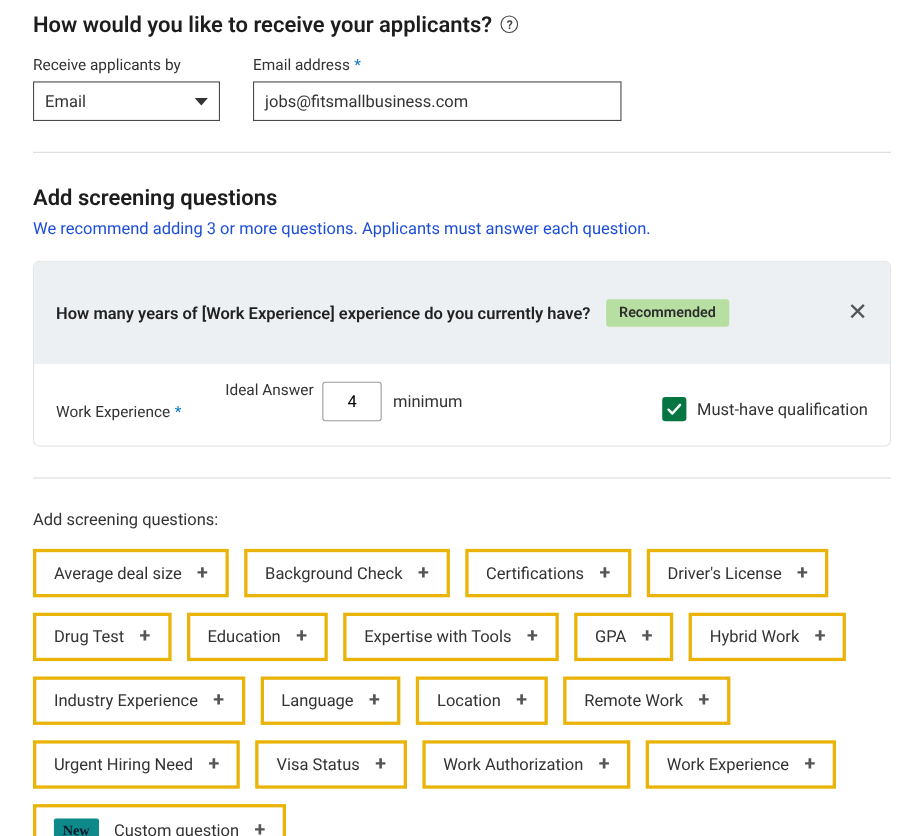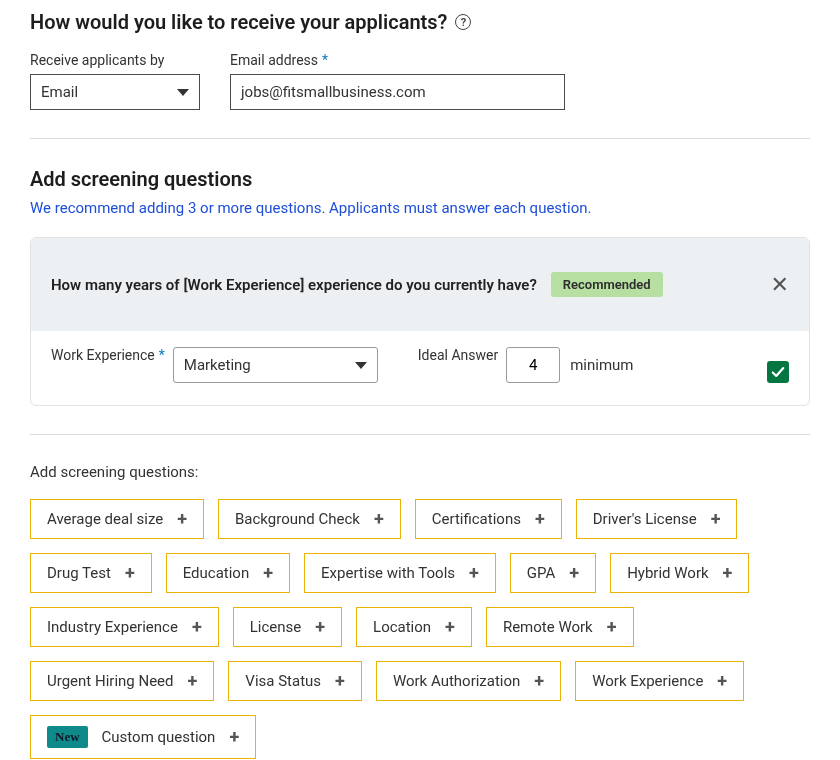--- a/index.html
+++ b/index.html
@@ -154,21 +154,21 @@
   .checkbox-green svg { width: 14px; height: 14px; }
   .must-have-label { font-size: 15px; color: #333; }
   .questions-label { font-size: 15px; color: #333; margin-top: 6px; }
   .pill-container {
     display: flex;
     flex-wrap: wrap;
     gap: 14px;
     margin-top: 18px;
   }
   .pill {
-    border: 1px solid #eab308;
+    border: 3px solid #eab308;
     padding: 10px 16px;
     display: flex;
     align-items: center;
     gap: 14px;
     font-size: 15px;
     color: #333;
     cursor: pointer;
     background: #fff;
   }
   .pill .plus {
@@ -223,40 +223,37 @@
     <span class="question-header-text">How many years of [Work Experience] experience do you currently have?</span>
     <span class="badge-recommended">Recommended</span>
     <span class="spacer"></span>
     <span class="close-x">✕</span>
   </div>
   <div class="question-body">
     <div class="qb-field">
       <div class="qb-label">
         <span>Work Experience</span><span class="req-star">*</span>
       </div>
-      <div class="qb-select">
-        <span>Marketing</span>
-        <span class="caret-down"></span>
-      </div>
     </div>
     <div class="qb-field">
       <div class="qb-label">Ideal Answer</div>
       <div class="ideal-row">
         <div class="num-box">
           <span>4</span>
         </div>
         <span class="min-label">minimum</span>
       </div>
     </div>
     <div class="must-have">
       <div class="checkbox-green">
         <svg viewBox="0 0 16 16">
             <path d="M2 8.5 L6 12.5 L14 3.5" stroke="#fff" stroke-width="2.5" fill="none" stroke-linecap="round" stroke-linejoin="round"></path>
           </svg>
       </div>
+      <span class="must-have-label">Must-have qualification</span>
     </div>
   </div>
 </div>
 
 <hr class="rule">
 
 <div class="questions-label">Add screening questions:</div>
 
 <div class="pill-container" id="pill-container">
 
@@ -294,21 +291,21 @@
     </div>
     <div class="pill">
       <span>Hybrid Work</span>
       <span class="plus">+</span>
     </div>
     <div class="pill">
       <span>Industry Experience</span>
       <span class="plus">+</span>
     </div>
     <div class="pill">
-      <span>License</span>
+      <span>Language</span>
       <span class="plus">+</span>
     </div>
     <div class="pill">
       <span>Location</span>
       <span class="plus">+</span>
     </div>
     <div class="pill">
       <span>Remote Work</span>
       <span class="plus">+</span>
     </div>

